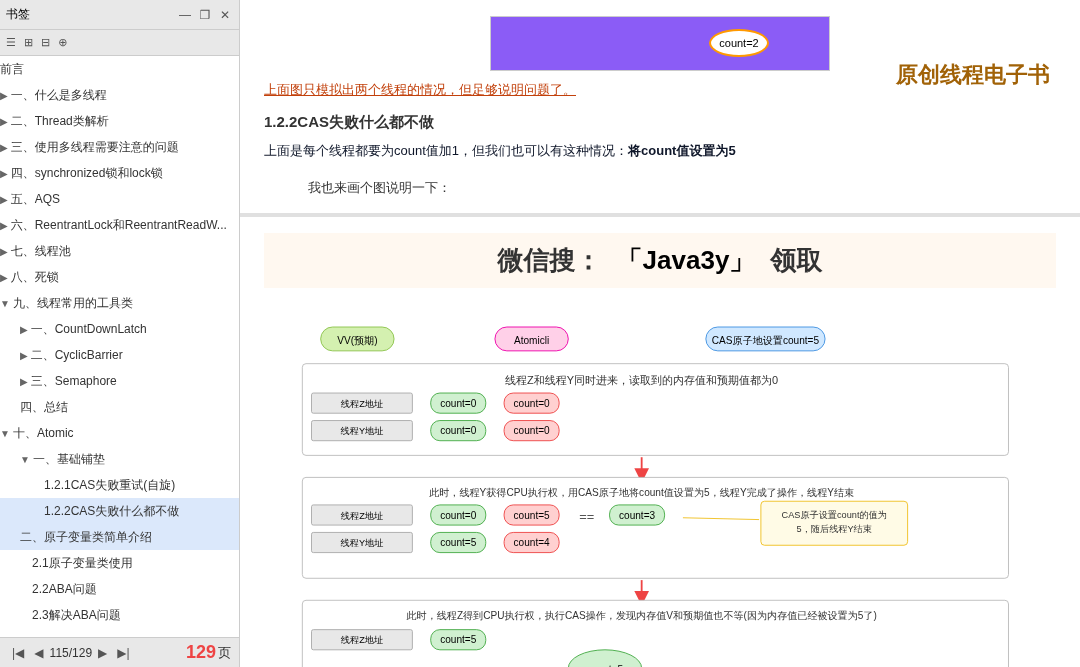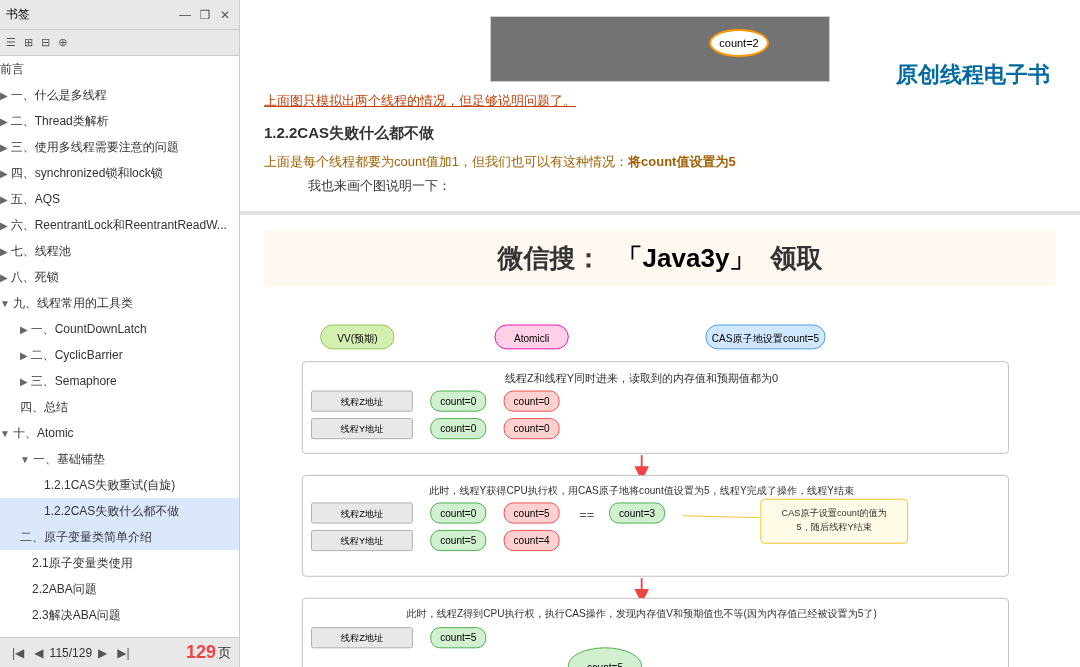--- a/index.html
+++ b/index.html
@@ -143,40 +143,40 @@
 
     #section-heading {
       font-size: 15px;
       font-weight: bold;
       color: #333;
       margin-bottom: 10px;
     }
 
     #section-text {
       font-size: 13px;
-      color: #a16207;
-      margin-bottom: 6px;
+      color: #0f172a;
+      margin-bottom: 19px;
     }
 
     .bold-inline {
       font-weight: bold;
     }
 
     #draw-text {
       font-size: 13px;
       color: #333;
     }
 
     #watermark {
       position: absolute;
       top: 60px;
       right: 30px;
       font-size: 22px;
       font-weight: bold;
-      color: #0369a1;
+      color: #a16207;
     }
 
     
     #promo-section {
       background: #fff;
       padding: 16px 24px;
       border-bottom: 4px solid #e0e0e0;
     }
 
     #promo-banner {
@@ -301,21 +301,21 @@
       <span style="font-size:13px;color:#333;margin-left:2px;">页</span>
     </div>
   </div>
 </div>
 
 <div id="right-panel">
 
   <div id="top-section">
 
     <div style="display:flex;justify-content:center;margin-bottom:10px;">
-      <div style="border:1.5px solid #ccc;width:340px;height:66px;background:#737373;display:flex;align-items:center;justify-content:center;position:relative;">
+      <div style="border:1.5px solid #ccc;width:340px;height:55px;background:#8b5cf6;display:flex;align-items:center;justify-content:center;position:relative;">
 
         <div style="position:absolute;top:12px;right:60px;width:60px;height:28px;border:2px solid #f90;border-radius:50%;background:#fff;display:flex;align-items:center;justify-content:center;font-size:11px;">count=2</div>
       </div>
     </div>
 
     <div id="description-text">上面图只模拟出两个线程的情况，但足够说明问题了。</div>
 
     <div id="section-heading">1.2.2CAS失败什么都不做</div>
 
     <div id="section-text">

